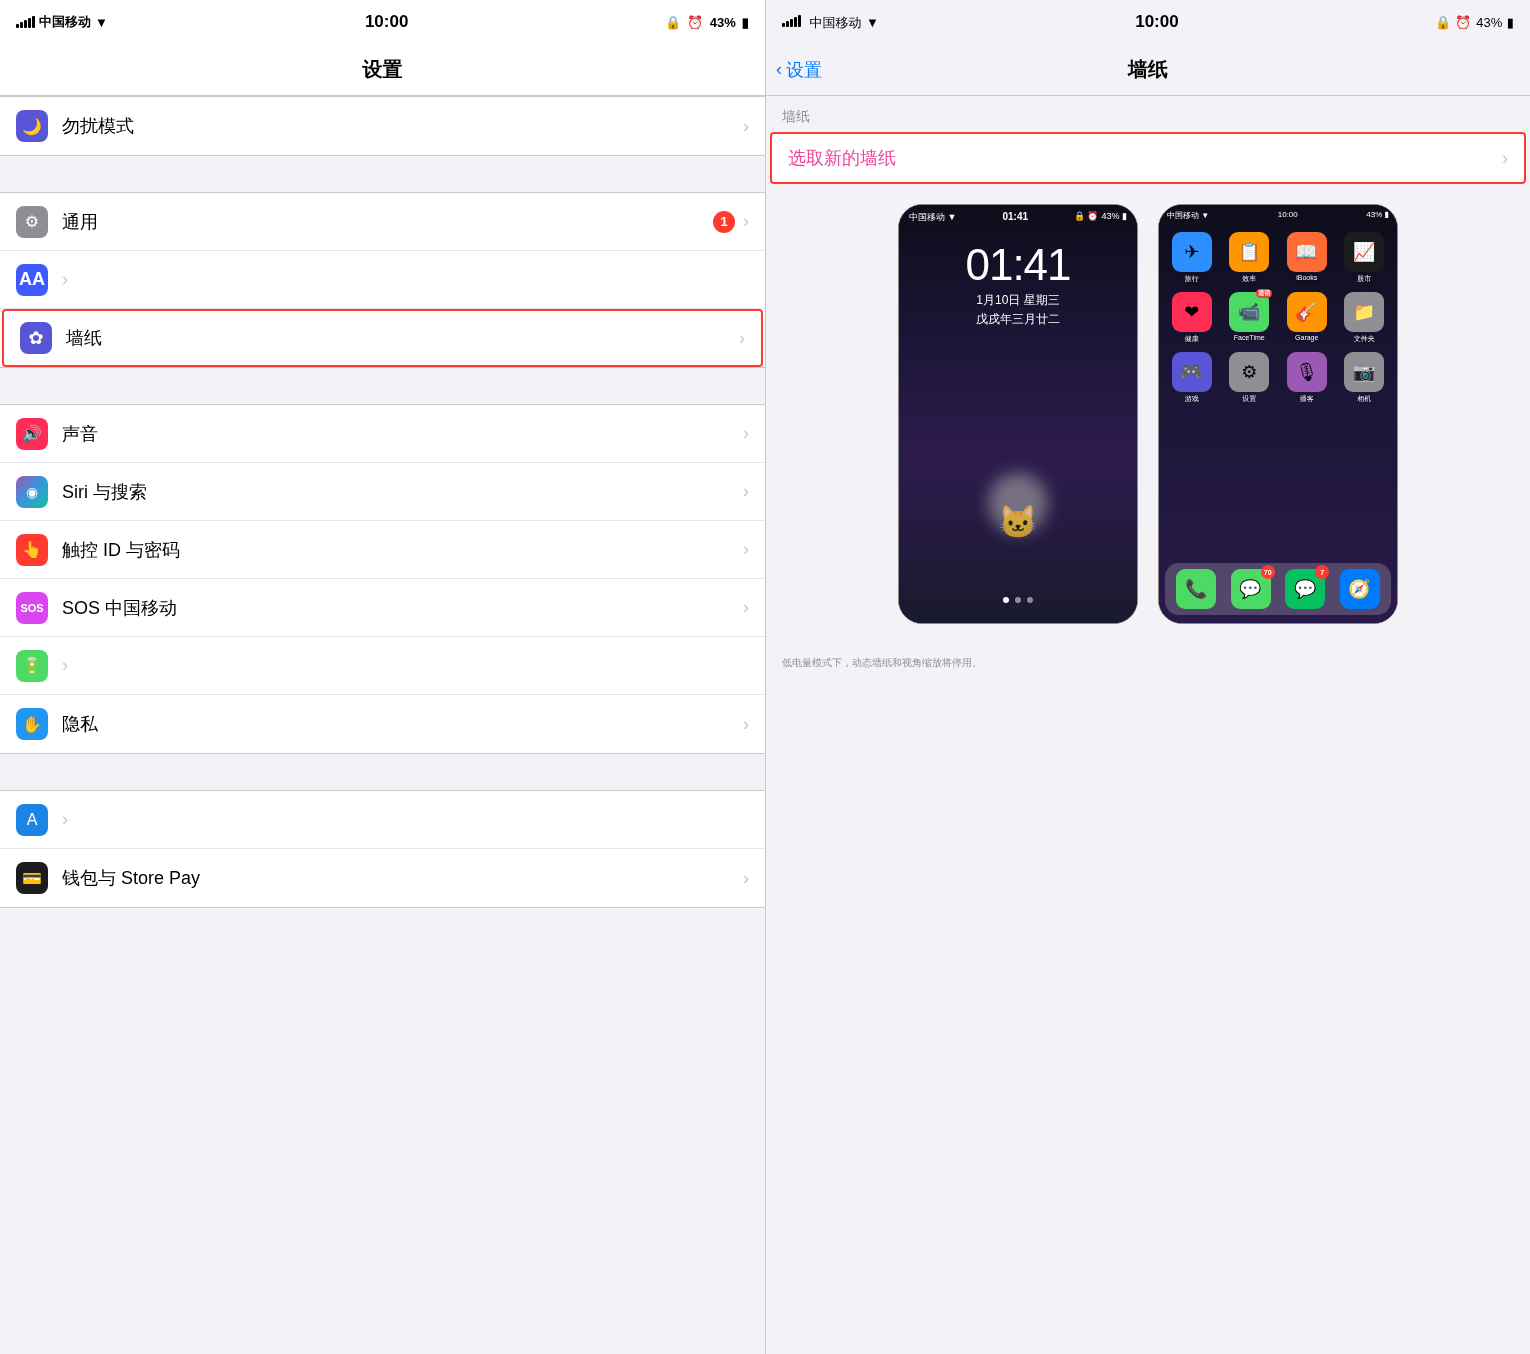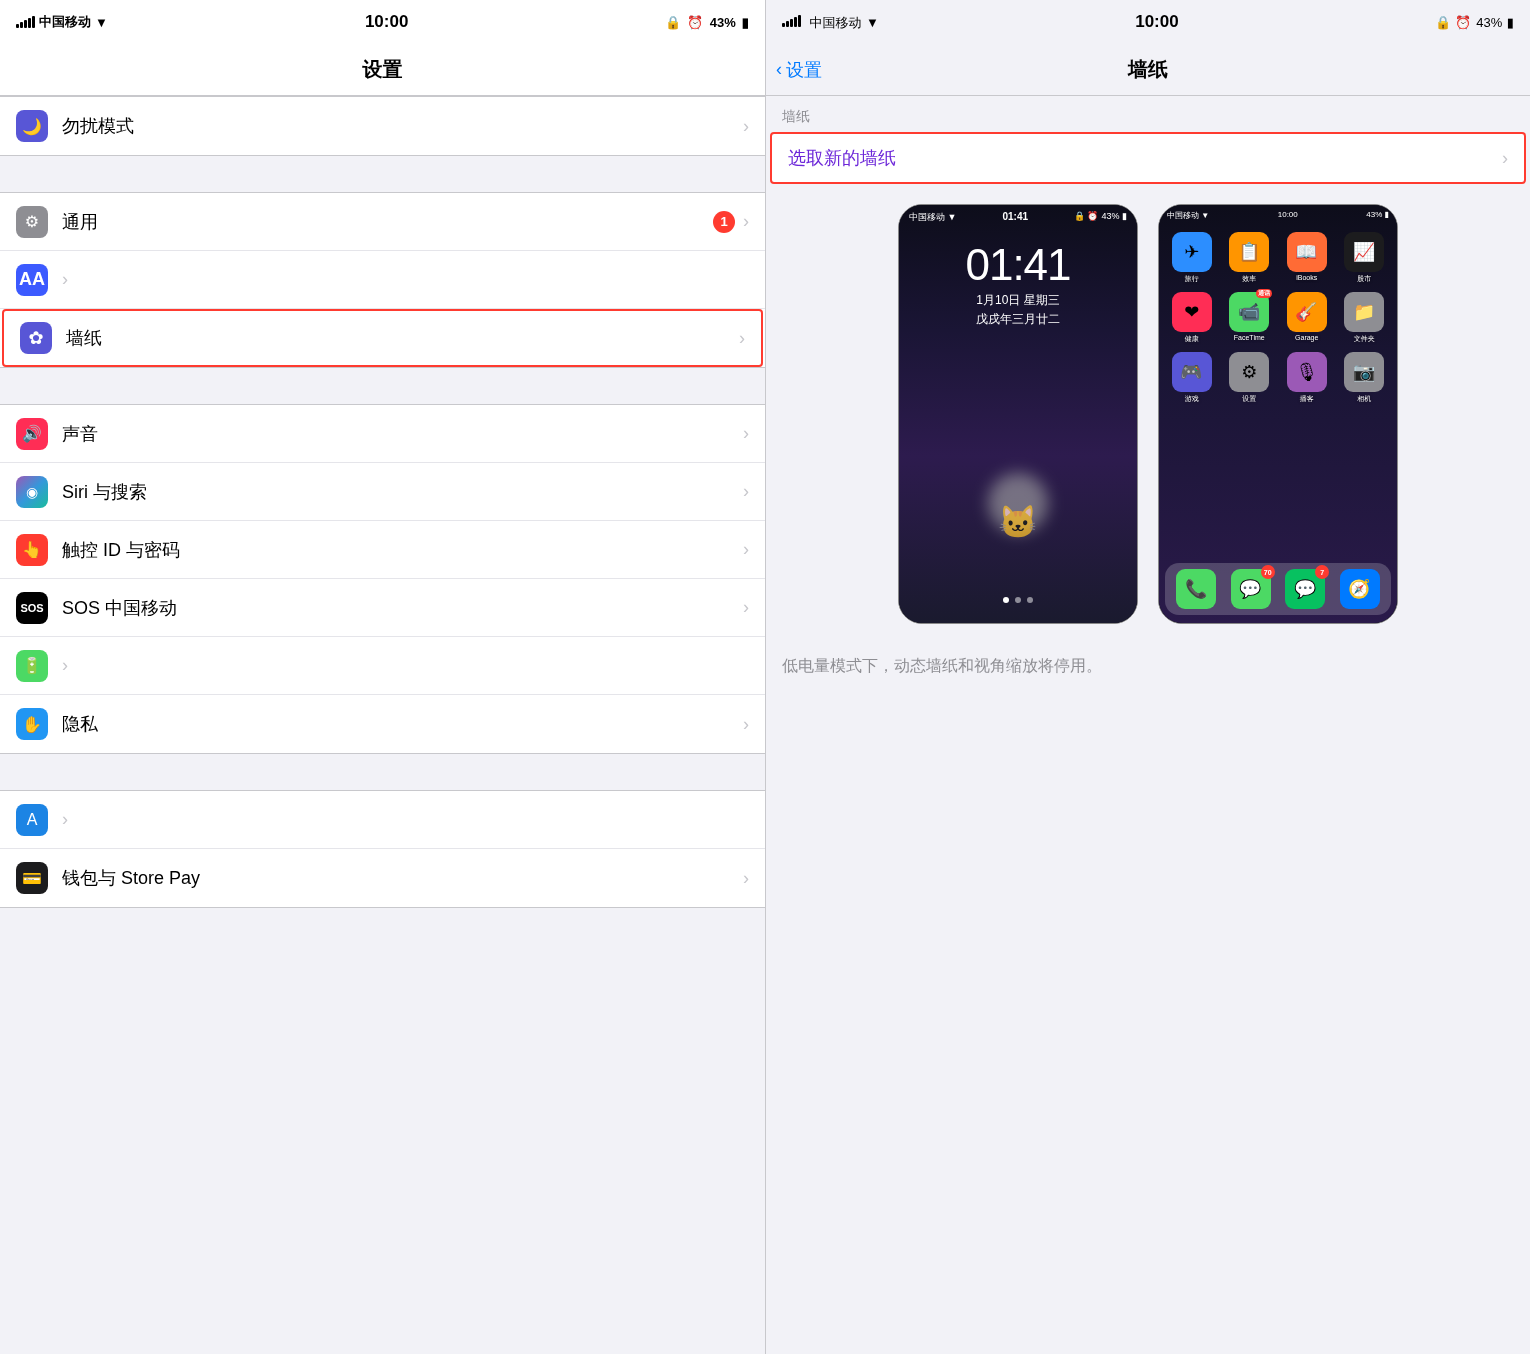--- a/index.html
+++ b/index.html
@@ -122,21 +122,21 @@
     }
 
     
     .icon-dnd { background: #5856d6; }
     .icon-general { background: #8e8e93; }
     .icon-display { background: #3c5aff; }
     .icon-wallpaper { background: #5856d6; }
     .icon-sounds { background: #ff2d55; }
     .icon-siri { background: linear-gradient(135deg, #9b59b6, #3498db, #1abc9c); }
     .icon-touchid { background: #ff3b30; }
-    .icon-sos { background: #000000; align-items: center; }
+    .icon-sos { background: #d946ef; align-items: center; }
     .icon-battery { background: #4cd964; }
     .icon-privacy { background: #2196F3; }
     .icon-itunes { background: #1c84e4; }
     .icon-wallet { background: #1c1c1e; }
 
     
     .right-panel {
       width: 765px;
       height: 1354px;
       background: #f2f2f7;
@@ -197,21 +197,21 @@
       border-radius: 4px;
       margin: 0 4px;
       display: flex;
       align-items: center;
       height: 52px;
       padding: 0 16px;
       justify-content: space-between;
     }
     .wallpaper-select-label {
       font-size: 18px;
-      color: #6d28d9;
+      color: #ec4899;
     }
 
     .wallpaper-previews {
       display: flex;
       justify-content: center;
       gap: 20px;
       padding: 20px 16px;
     }
 
     .phone-preview {
@@ -401,21 +401,21 @@
       height: 14px;
       display: flex;
       align-items: center;
       justify-content: center;
       padding: 0 3px;
       font-weight: 600;
     }
 
     .wallpaper-note {
       padding: 12px 16px;
-      font-size: 16px;
+      font-size: 10px;
       color: #8e8e93;
       background: #f2f2f7;
     }
 
     
     .signal-bars {
       display: inline-flex;
       align-items: flex-end;
       gap: 1px;
       height: 12px;

